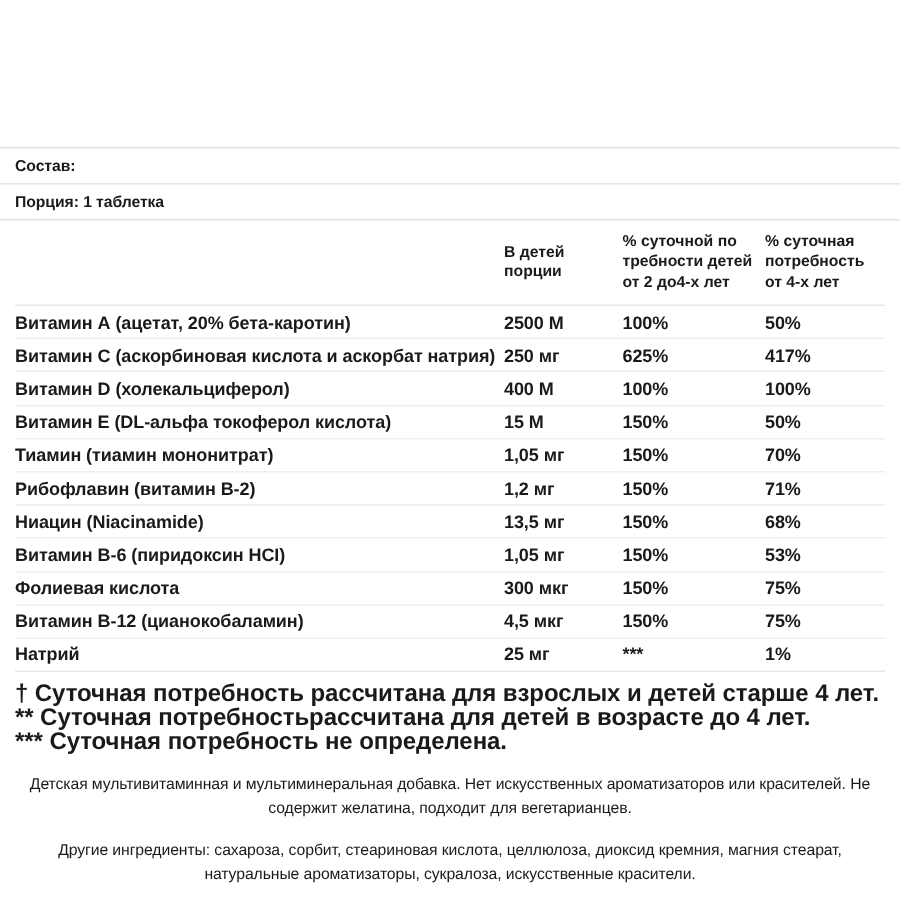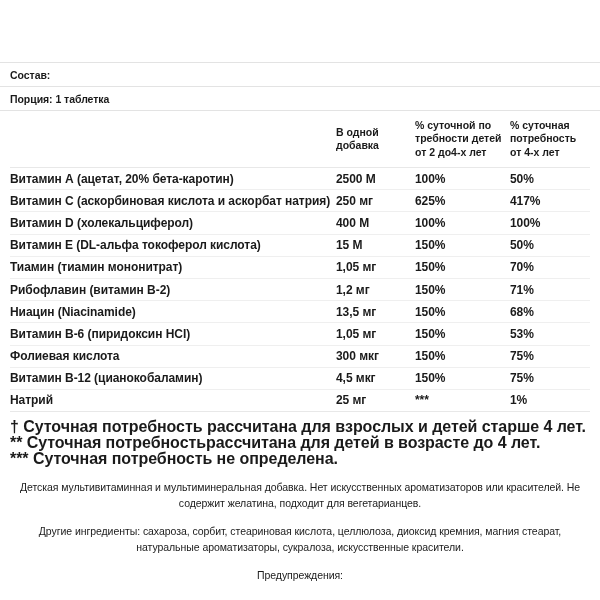--- a/index.html
+++ b/index.html
@@ -15,20 +15,21 @@
     font-family: "Liberation Sans", "DejaVu Sans", sans-serif;
     color: #1a1a1a;
     -webkit-font-smoothing: antialiased;
   }
   .page {
     width: 600px;
     height: 492px;
     box-sizing: border-box;
     padding: 0 10px;
     position: relative;
+    margin-top: 36px;
   }
   .spacer-top { height: 62px; }
 
   .rule {
     height: 1px;
     background: #e8e8e8;
     margin: 0 -10px;
   }
   .rule.strong { background: #e3e3e3; }
 
@@ -120,21 +121,21 @@
   <table class="facts">
     <colgroup>
       <col class="c-name">
       <col class="c-srv">
       <col class="c-kid">
       <col class="c-adult">
     </colgroup>
     <thead>
       <tr>
         <th></th>
-        <th class="pad">В одной добавка</th>
+        <th class="pad">В детей порции</th>
         <th class="pad">% суточной по требности детей от 2 до4-х лет</th>
         <th class="pad">% суточная потребность от 4-х лет</th>
       </tr>
     </thead>
     <tbody id="facts-body">
         <tr>
           <td>Витамин А (ацетат, 20% бета-каротин)</td>
           <td>2500 М</td>
           <td>100%</td>
           <td>50%</td>

